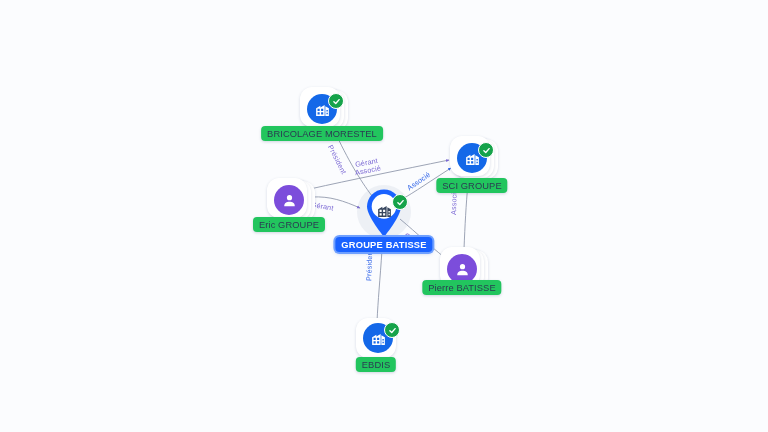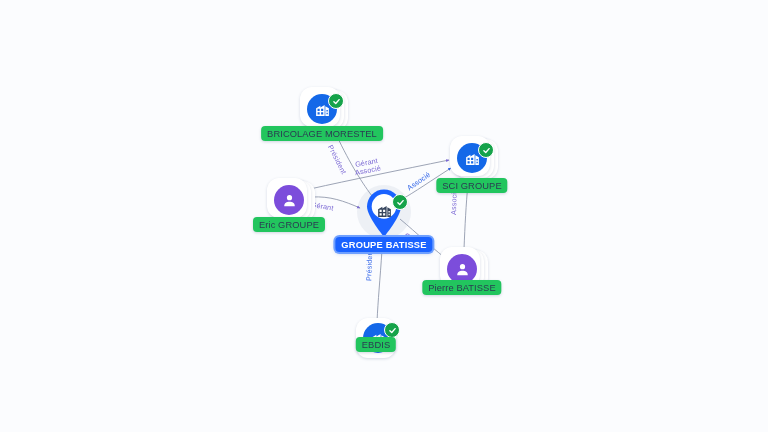--- a/index.html
+++ b/index.html
@@ -283,16 +283,16 @@
             <path fill="#ffffff" d="M3 21V10.2l6-3.4V9l6-3.4V21H3zm2-2h3v-3H5v3zm0-5h3v-3H5v3zm5 5h3v-3h-3v3zm0-5h3v-3h-3v3z"></path>
             <path fill="#ffffff" d="M16 21V7.5l5 2.6V21h-5zm1.6-2.2h1.9v-2.2h-1.9v2.2zm0-4h1.9v-2.2h-1.9v2.2z"></path>
           </svg>
         </div>
         <div class="badge" style="left: 8px;">
           <svg width="9" height="9" viewBox="0 0 24 24" aria-hidden="true">
             <path fill="none" stroke="#ffffff" stroke-width="3.6" stroke-linecap="round" stroke-linejoin="round" d="M5 12.5 L10 17.5 L19 7"></path>
           </svg>
         </div>
       </div>
-      <div class="node-label" style="left: 376px; top: 337px;">EBDIS</div>
+      <div class="node-label" style="left: 376px; top: 357px;">EBDIS</div>
     </div>
 
 </div>
 
 </body></html>

